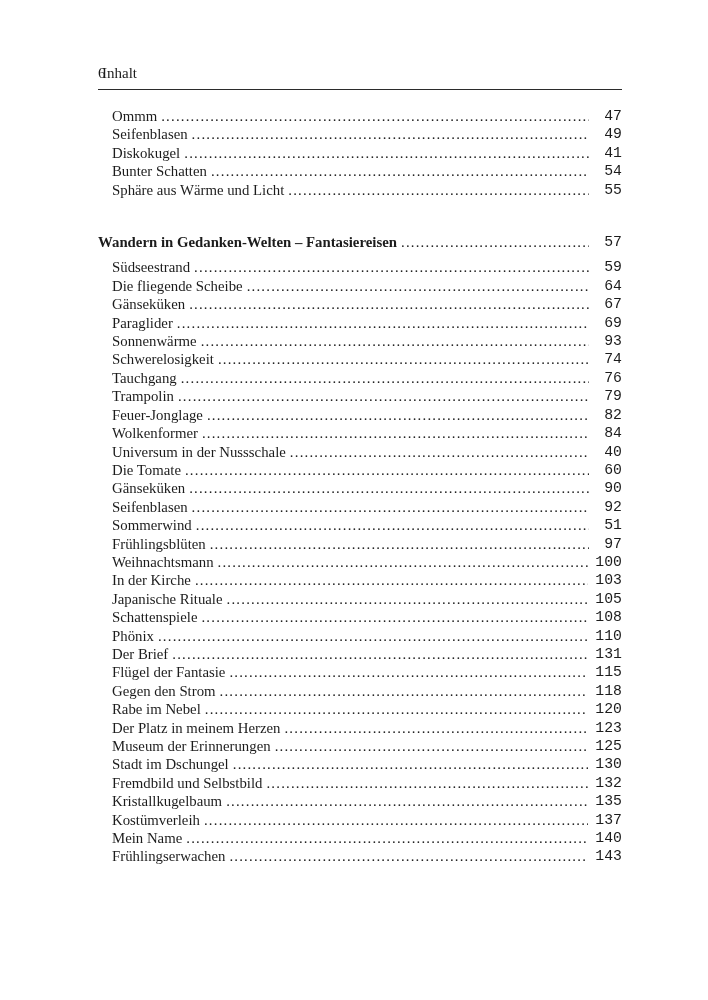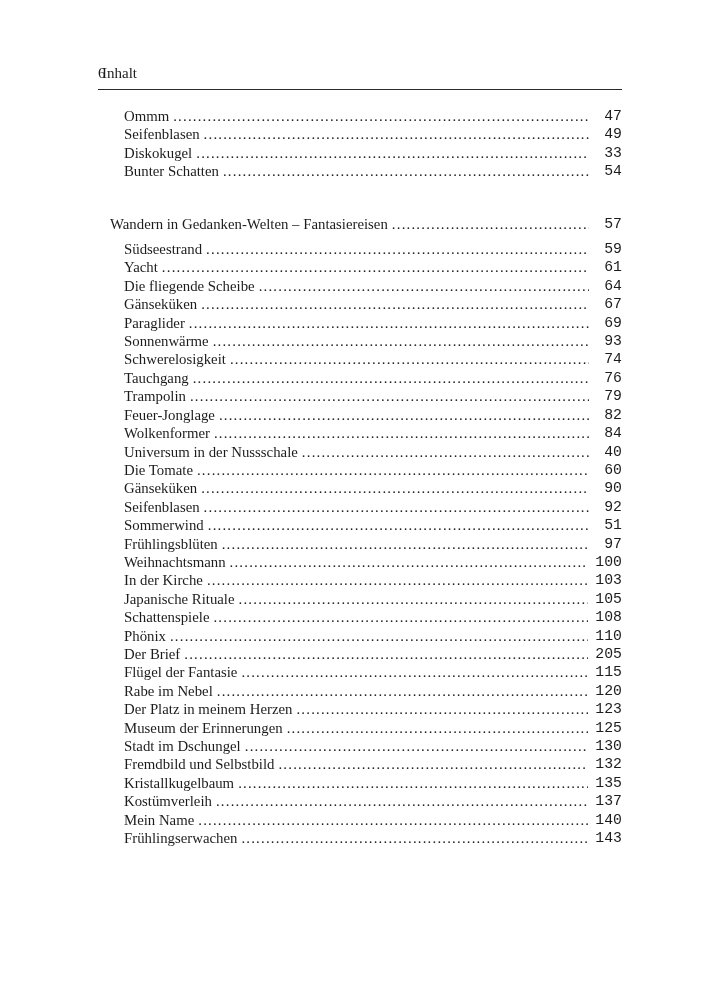--- a/index.html
+++ b/index.html
@@ -38,31 +38,30 @@
     text-align: left;
   }
   .toc {
     margin-top: 17px;
     font-size: 14.8px;
   }
   .toc-row {
     display: flex;
     align-items: flex-end;
     line-height: 18.4px;
-    margin-left: 12px;
   }
   .toc-row .title {
     white-space: nowrap;
     padding-right: 4px;
   }
   .entry-row {
     padding-left: 14px;
   }
   .heading-row .title {
-    font-weight: normal;
+    font-weight: bold;
   }
   .dots {
     flex: 1;
     overflow: hidden;
     white-space: nowrap;
     letter-spacing: 1.2px;
     color: #1c1c1c;
   }
   .dots::after {
     content: "........................................................................................................................................................";
@@ -95,45 +94,45 @@
         <span class="pagenum">47</span>
       </div>
       <div class="toc-row entry-row">
         <span class="title">Seifenblasen</span>
         <span class="dots"></span>
         <span class="pagenum">49</span>
       </div>
       <div class="toc-row entry-row">
         <span class="title">Diskokugel</span>
         <span class="dots"></span>
-        <span class="pagenum">33</span>
+        <span class="pagenum">41</span>
       </div>
       <div class="toc-row entry-row">
         <span class="title">Bunter Schatten</span>
         <span class="dots"></span>
         <span class="pagenum">54</span>
+      </div>
+      <div class="toc-row entry-row">
+        <span class="title">Sphäre aus Wärme und Licht</span>
+        <span class="dots"></span>
+        <span class="pagenum">55</span>
       </div>
       <div class="section-gap"></div>
       <div class="toc-row heading-row">
         <span class="title">Wandern in Gedanken-Welten – Fantasiereisen</span>
         <span class="dots"></span>
         <span class="pagenum">57</span>
       </div>
       <div class="after-heading-gap"></div>
       <div class="toc-row entry-row">
         <span class="title">Südseestrand</span>
         <span class="dots"></span>
         <span class="pagenum">59</span>
       </div>
       <div class="toc-row entry-row">
-        <span class="title">Yacht</span>
-        <span class="dots"></span>
-        <span class="pagenum">61</span>
-      </div>
-      <div class="toc-row entry-row">
         <span class="title">Die fliegende Scheibe</span>
         <span class="dots"></span>
         <span class="pagenum">64</span>
       </div>
       <div class="toc-row entry-row">
         <span class="title">Gänseküken</span>
         <span class="dots"></span>
         <span class="pagenum">67</span>
       </div>
       <div class="toc-row entry-row">
@@ -222,26 +221,31 @@
         <span class="pagenum">108</span>
       </div>
       <div class="toc-row entry-row">
         <span class="title">Phönix</span>
         <span class="dots"></span>
         <span class="pagenum">110</span>
       </div>
       <div class="toc-row entry-row">
         <span class="title">Der Brief</span>
         <span class="dots"></span>
-        <span class="pagenum">205</span>
+        <span class="pagenum">131</span>
       </div>
       <div class="toc-row entry-row">
         <span class="title">Flügel der Fantasie</span>
         <span class="dots"></span>
         <span class="pagenum">115</span>
+      </div>
+      <div class="toc-row entry-row">
+        <span class="title">Gegen den Strom</span>
+        <span class="dots"></span>
+        <span class="pagenum">118</span>
       </div>
       <div class="toc-row entry-row">
         <span class="title">Rabe im Nebel</span>
         <span class="dots"></span>
         <span class="pagenum">120</span>
       </div>
       <div class="toc-row entry-row">
         <span class="title">Der Platz in meinem Herzen</span>
         <span class="dots"></span>
         <span class="pagenum">123</span>

